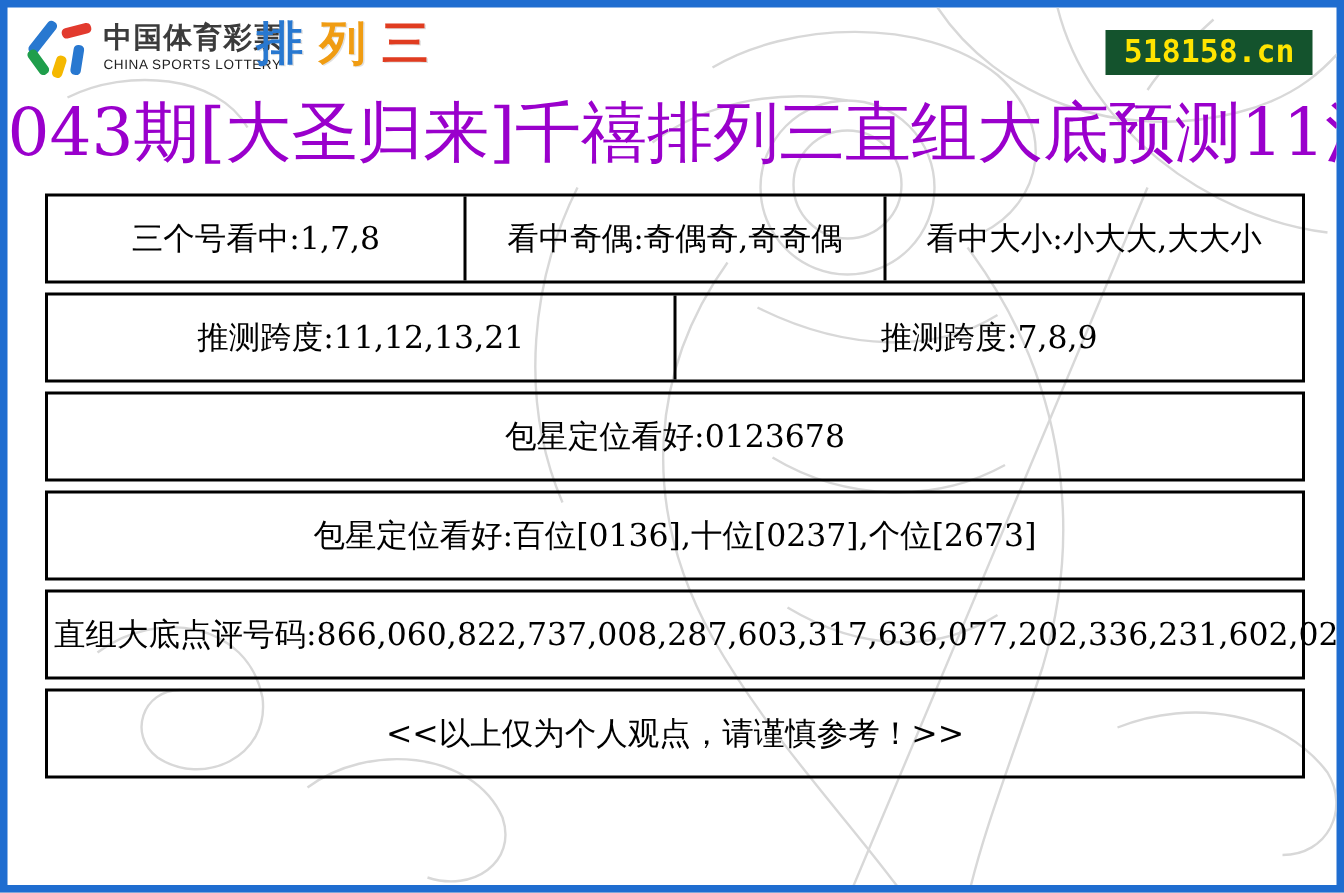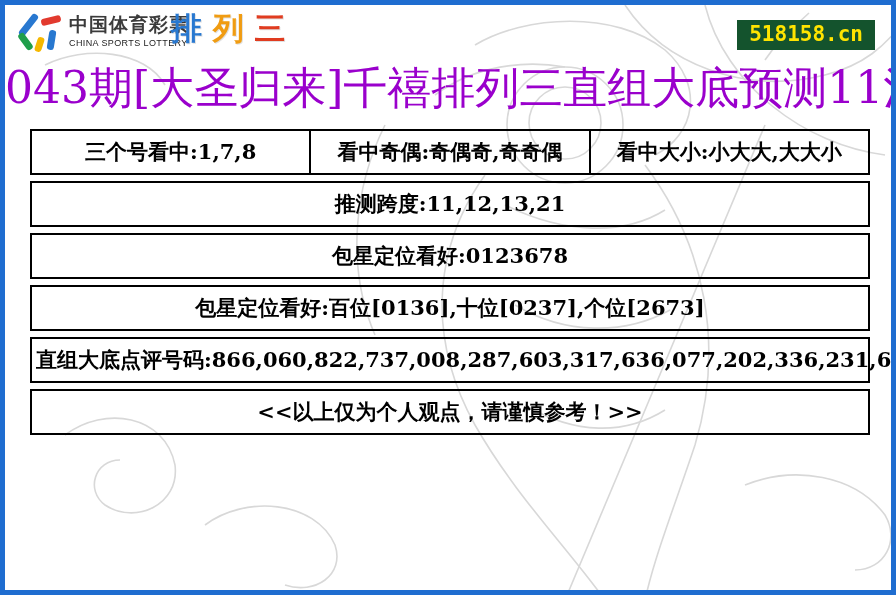--- a/index.html
+++ b/index.html
@@ -39,22 +39,22 @@
   .page-title {
     position:absolute; top:54px; left:0; right:0; text-align:center;
     font-family:"DejaVu Serif", "Liberation Serif", serif;
     font-size:44px; font-weight:500; color:#9a00cc; white-space:nowrap;
     letter-spacing:0px;
   }
 
   
   .board { position:absolute; top:124px; left:25px; width:840px; }
   .row {
-    display:flex; height:46px; margin-bottom:6px;
-    border:2px solid #000; background:transparent;font-weight:bold;
+    display:flex; height:60px; margin-bottom:6px;
+    border:2px solid #000; background:transparent;
   }
   .cell {
     flex:1; display:flex; align-items:center; justify-content:center;
     font-family:"DejaVu Serif", "Liberation Serif", serif;
     font-size:21px; color:#000; white-space:nowrap; padding:0 4px;
   }
   .cell + .cell { border-left:2px solid #000; }
 </style>
 </head>
 <body>
@@ -109,20 +109,21 @@
     <div class="board">
 
       <div class="row">
         <div class="cell">三个号看中:1,7,8</div>
         <div class="cell">看中奇偶:奇偶奇,奇奇偶</div>
         <div class="cell">看中大小:小大大,大大小</div>
       </div>
 
       <div class="row">
         <div class="cell">推测跨度:11,12,13,21</div>
+        <div class="cell">推测跨度:7,8,9</div>
       </div>
 
       <div class="row">
         <div class="cell">包星定位看好:0123678</div>
       </div>
 
       <div class="row">
         <div class="cell">包星定位看好:百位[0136],十位[0237],个位[2673]</div>
       </div>
 

